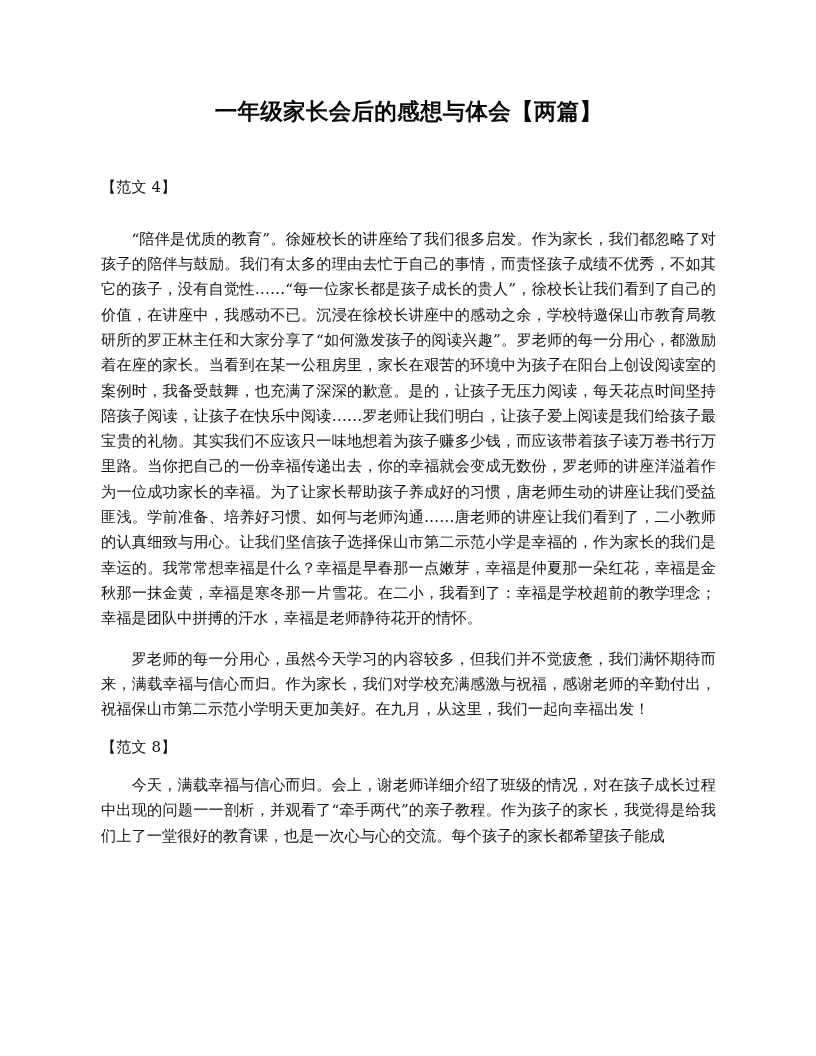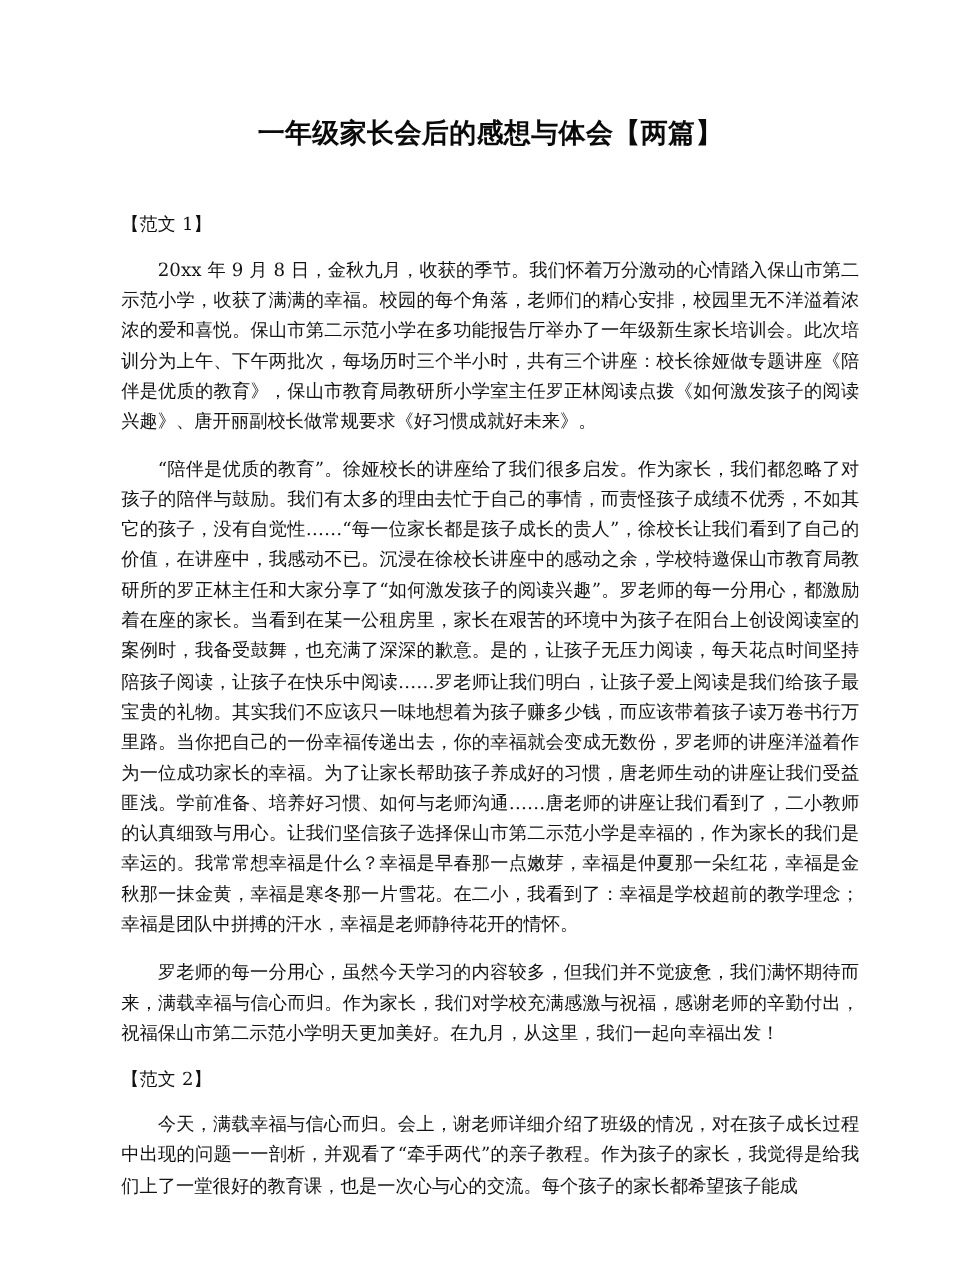--- a/index.html
+++ b/index.html
@@ -66,36 +66,35 @@
 </head>
 <body>
 
 <div class="page">
   <div class="doc-body">
 
     <h1 class="doc-title">一年级家长会后的感想与体会【两篇】</h1>
 
     <div class="gap-title-to-tag"></div>
 
-    <p class="section-tag">【范文 1】</p>
+    <p class="section-tag">【范文 4】</p>
 
     <div class="gap-tag-to-para"></div>
 
-    <p class="para">20xx 年 9 月 8 日，金秋九月，收获的季节。我们怀着万分激动的心情踏入保山市第二示范小学，收获了满满的幸福。校园的每个角落，老师们的精心安排，校园里无不洋溢着浓浓的爱和喜悦。保山市第二示范小学在多功能报告厅举办了一年级新生家长培训会。此次培训分为上午、下午两批次，每场历时三个半小时，共有三个讲座：校长徐娅做专题讲座《陪伴是优质的教育》，保山市教育局教研所小学室主任罗正林阅读点拨《如何激发孩子的阅读兴趣》、唐开丽副校长做常规要求《好习惯成就好未来》。</p>
 
     <div class="gap-para"></div>
 
     <p class="para">“陪伴是优质的教育”。徐娅校长的讲座给了我们很多启发。作为家长，我们都忽略了对孩子的陪伴与鼓励。我们有太多的理由去忙于自己的事情，而责怪孩子成绩不优秀，不如其它的孩子，没有自觉性……“每一位家长都是孩子成长的贵人”，徐校长让我们看到了自己的价值，在讲座中，我感动不已。沉浸在徐校长讲座中的感动之余，学校特邀保山市教育局教研所的罗正林主任和大家分享了“如何激发孩子的阅读兴趣”。罗老师的每一分用心，都激励着在座的家长。当看到在某一公租房里，家长在艰苦的环境中为孩子在阳台上创设阅读室的案例时，我备受鼓舞，也充满了深深的歉意。是的，让孩子无压力阅读，每天花点时间坚持陪孩子阅读，让孩子在快乐中阅读……罗老师让我们明白，让孩子爱上阅读是我们给孩子最宝贵的礼物。其实我们不应该只一味地想着为孩子赚多少钱，而应该带着孩子读万卷书行万里路。当你把自己的一份幸福传递出去，你的幸福就会变成无数份，罗老师的讲座洋溢着作为一位成功家长的幸福。为了让家长帮助孩子养成好的习惯，唐老师生动的讲座让我们受益匪浅。学前准备、培养好习惯、如何与老师沟通……唐老师的讲座让我们看到了，二小教师的认真细致与用心。让我们坚信孩子选择保山市第二示范小学是幸福的，作为家长的我们是幸运的。我常常想幸福是什么？幸福是早春那一点嫩芽，幸福是仲夏那一朵红花，幸福是金秋那一抹金黄，幸福是寒冬那一片雪花。在二小，我看到了：幸福是学校超前的教学理念；幸福是团队中拼搏的汗水，幸福是老师静待花开的情怀。</p>
 
     <div class="gap-para-big"></div>
 
     <p class="para">罗老师的每一分用心，虽然今天学习的内容较多，但我们并不觉疲惫，我们满怀期待而来，满载幸福与信心而归。作为家长，我们对学校充满感激与祝福，感谢老师的辛勤付出，祝福保山市第二示范小学明天更加美好。在九月，从这里，我们一起向幸福出发！</p>
 
     <div class="gap-para-big"></div>
 
-    <p class="section-tag">【范文 2】</p>
+    <p class="section-tag">【范文 8】</p>
 
     <div class="gap-tag-to-para"></div>
 
     <p class="para">今天，满载幸福与信心而归。会上，谢老师详细介绍了班级的情况，对在孩子成长过程中出现的问题一一剖析，并观看了“牵手两代”的亲子教程。作为孩子的家长，我觉得是给我们上了一堂很好的教育课，也是一次心与心的交流。每个孩子的家长都希望孩子能成</p>
 
   </div>
 </div>
 
 </body></html>

